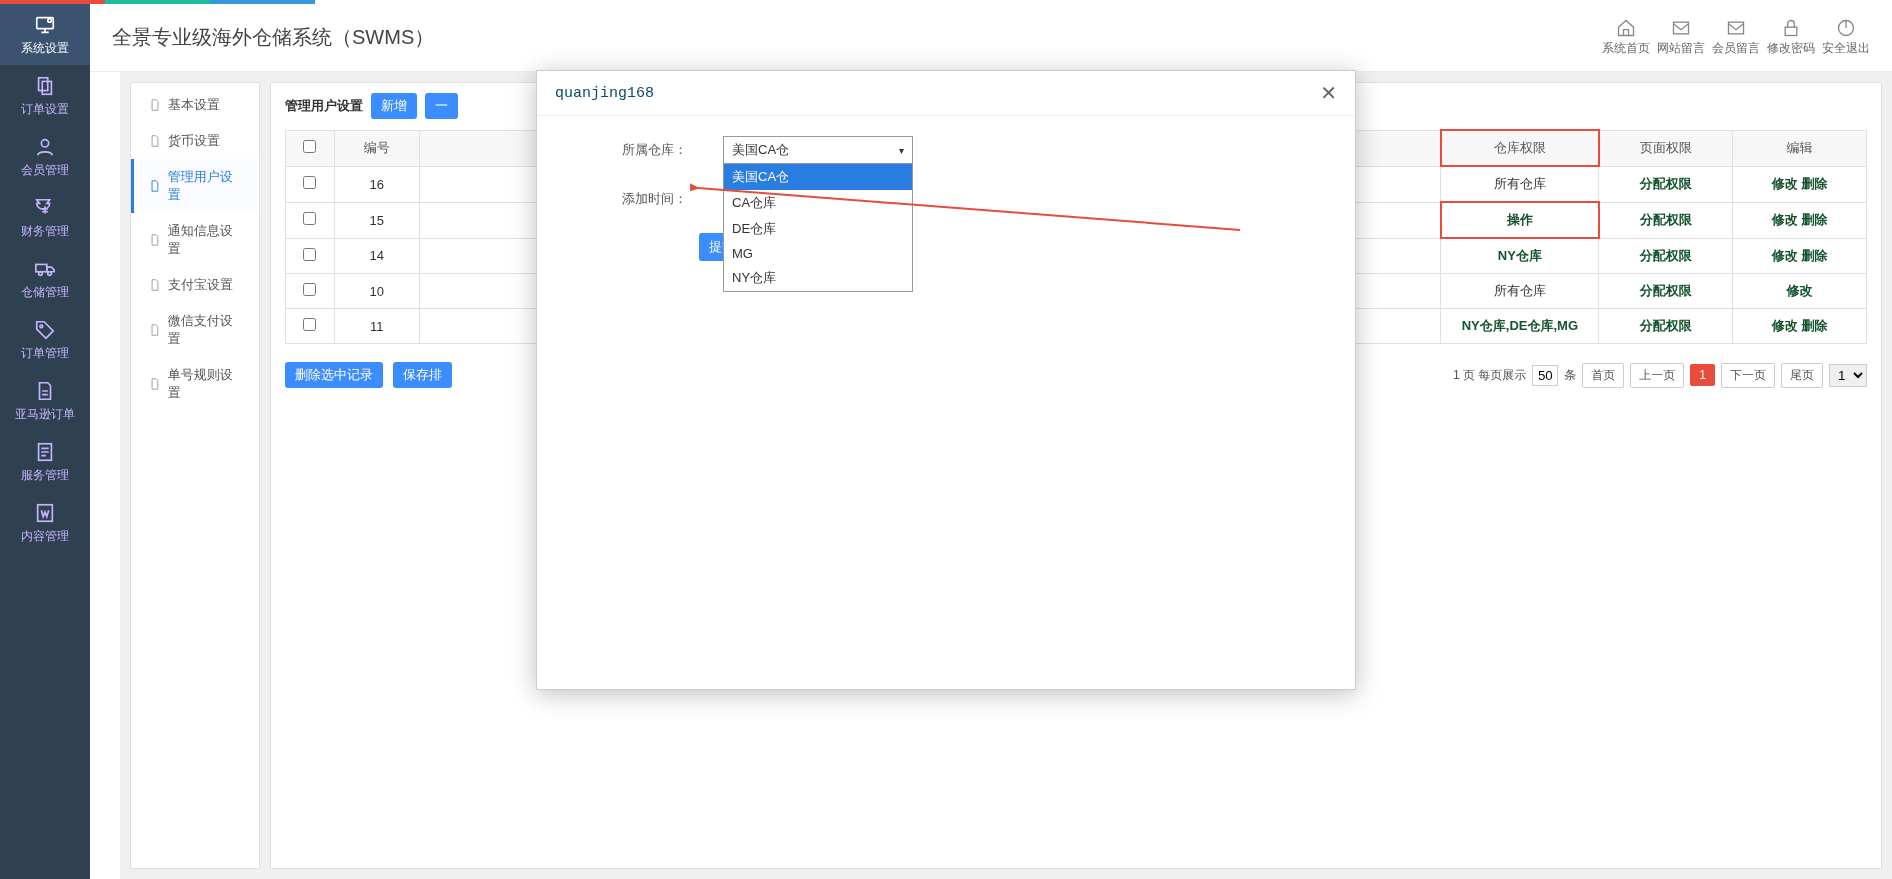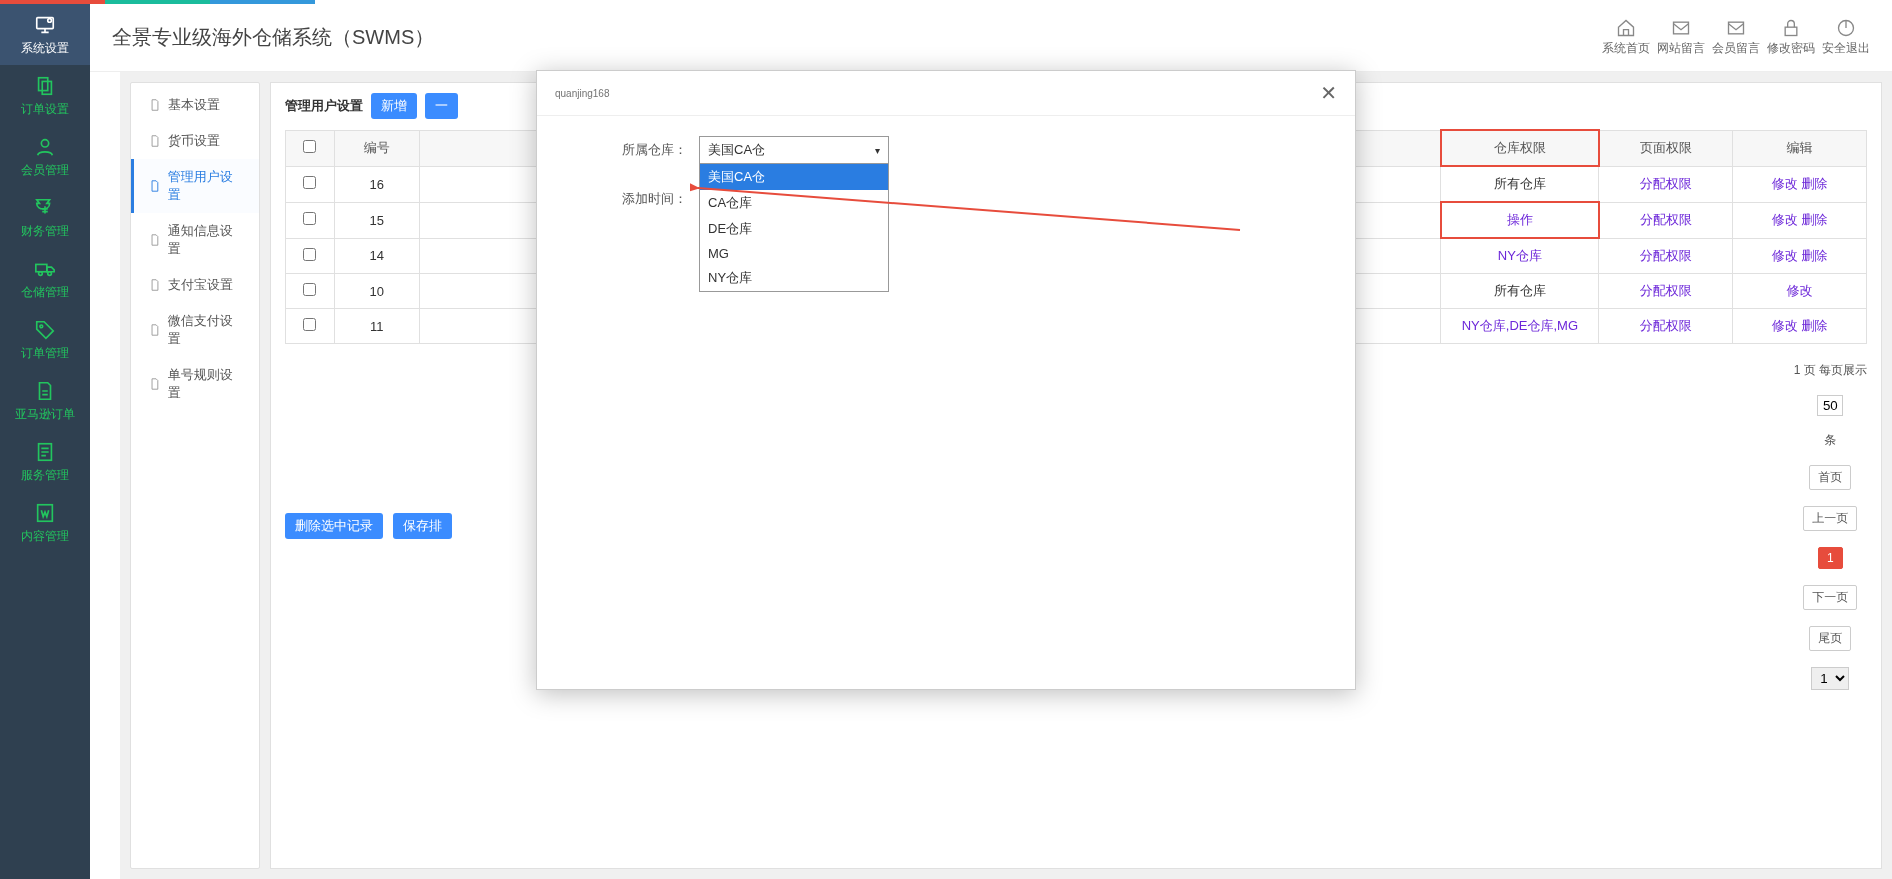--- a/index.html
+++ b/index.html
@@ -8,21 +8,21 @@
 .top-bar { height: 4px; display: flex; }
 .top-bar span:nth-child(1){ flex:1; background:#e74c3c; }
 .top-bar span:nth-child(2){ flex:1; background:#1abc9c; }
 .top-bar span:nth-child(3){ flex:1; background:#3498db; }
 .top-bar span:nth-child(4){ flex:15; background:#fff; }
 
 .layout { display:flex; height: calc(100vh - 4px); }
 
 
 .nav { width: 90px; background:#2f4050; display:flex; flex-direction:column; }
-.nav-item { color:#22c55e; text-align:center; padding:10px 0 8px; cursor:pointer; font-size:12px; }
+.nav-item { color:#c4b5fd; text-align:center; padding:10px 0 8px; cursor:pointer; font-size:12px; }
 .nav-item.active { background:#3b5370; color:#fff; }
 .nav-item svg { width:22px; height:22px; display:block; margin:0 auto 4px; fill:none; stroke:currentColor; stroke-width:1.8; }
 .nav-item.active svg { stroke:#fff; }
 
 
 .main { flex:1; display:flex; flex-direction:column; background:#fff; }
 .header { height:68px; display:flex; align-items:center; padding:0 22px; border-bottom:1px solid #eee; }
 .header .title { font-size:20px; color:#444; }
 .header .right { margin-left:auto; display:flex; gap:7px; }
 .header .ritem { text-align:center; color:#666; cursor:pointer; font-size:12px; }
@@ -40,38 +40,38 @@
 
 .panel { flex:1; background:#fff; border:1px solid #e0e0e0; padding:10px 14px 18px; }
 .panel-head { display:flex; align-items:center; gap:8px; margin-bottom:10px; }
 .panel-title { font-size:13px; font-weight:600; color:#333; }
 .btn { background:#3b8cff; color:#fff; border:none; padding:4px 10px; border-radius:3px; font-size:13px; cursor:pointer; }
 .btn.grey { background:#eee; color:#0f172a; border:1px solid #ccc; }
 
 table.grid { width:100%; border-collapse:collapse; }
 table.grid th, table.grid td { border:1px solid #e0e0e0; padding:8px 6px; text-align:center; font-size:13px; background:#fff; }
 table.grid th { background:#f7f7f7; font-weight:500; color:#555; }
-.link { color:#6d28d9; cursor:pointer; }
+.link { color:#14532d; cursor:pointer;font-weight:bold; }
 .hl-red { border:2px solid #e74c3c !important; }
 
 .bottom-actions { margin-top:18px; display:flex; align-items:center; gap:10px; }
-.pager { margin-left:auto; display:flex; align-items:center; gap:16px; font-size:12px; color:#555;flex-direction:column; }
+.pager { margin-left:auto; display:flex; align-items:center; gap:6px; font-size:12px; color:#555; }
 .pager input { width:26px; border:1px solid #ccc; padding:2px 4px; text-align:center; }
 .pager .pbtn { border:1px solid #ccc; background:#fff; padding:3px 8px; border-radius:2px; cursor:pointer; }
 .pager .pnum.active { background:#e74c3c; color:#fff; border:1px solid #e74c3c; padding:3px 8px; border-radius:2px; }
 .pager select { border:1px solid #ccc; padding:2px 4px; }
 
 
 .modal-backdrop { position:fixed; inset:0; background:rgba(255,255,255,0); }
 .modal { position:fixed; left:50%; top:70px; transform:translateX(-50%); width:820px; height:620px; background:#fff; box-shadow:0 4px 24px rgba(0,0,0,0.25); border:1px solid #ccc; }
 .modal-head { display:flex; align-items:center; padding:12px 18px; border-bottom:1px solid #eee; }
-.modal-title { font-size:10px; color:#737373; }
+.modal-title { font-size:15px; color:#0c4a6e;font-family:Liberation Mono, monospace; }
 .modal-close { margin-left:auto; font-size:20px; color:#666; cursor:pointer; line-height:1; }
 .modal-body { padding:20px 30px; }
-.form-row { display:flex; align-items:center; margin-bottom:22px; }
+.form-row { display:flex; align-items:center; margin-bottom:22px;gap:24px; }
 .form-label { width:120px; text-align:right; margin-right:12px; color:#555; font-size:13px; }
 .select-wrap { position:relative; width:190px; }
 .select-box { border:1px solid #999; padding:4px 8px; font-size:13px; display:flex; align-items:center; justify-content:space-between; cursor:pointer; background:#fff; }
 .select-box::after { content:"▾"; font-size:10px; color:#333; }
 .dropdown { position:absolute; top:100%; left:0; right:0; border:1px solid #999; border-top:none; background:#fff; z-index:10; }
 .dropdown-item { padding:4px 8px; font-size:13px; cursor:pointer; color:#333; }
 .dropdown-item.selected { background:#2a7de1; color:#fff; }
 .form-input { border:1px solid #ccc; padding:4px 8px; width:190px; font-size:13px; }
 .modal-actions { margin-left:132px; display:flex; gap:30px; }
 

